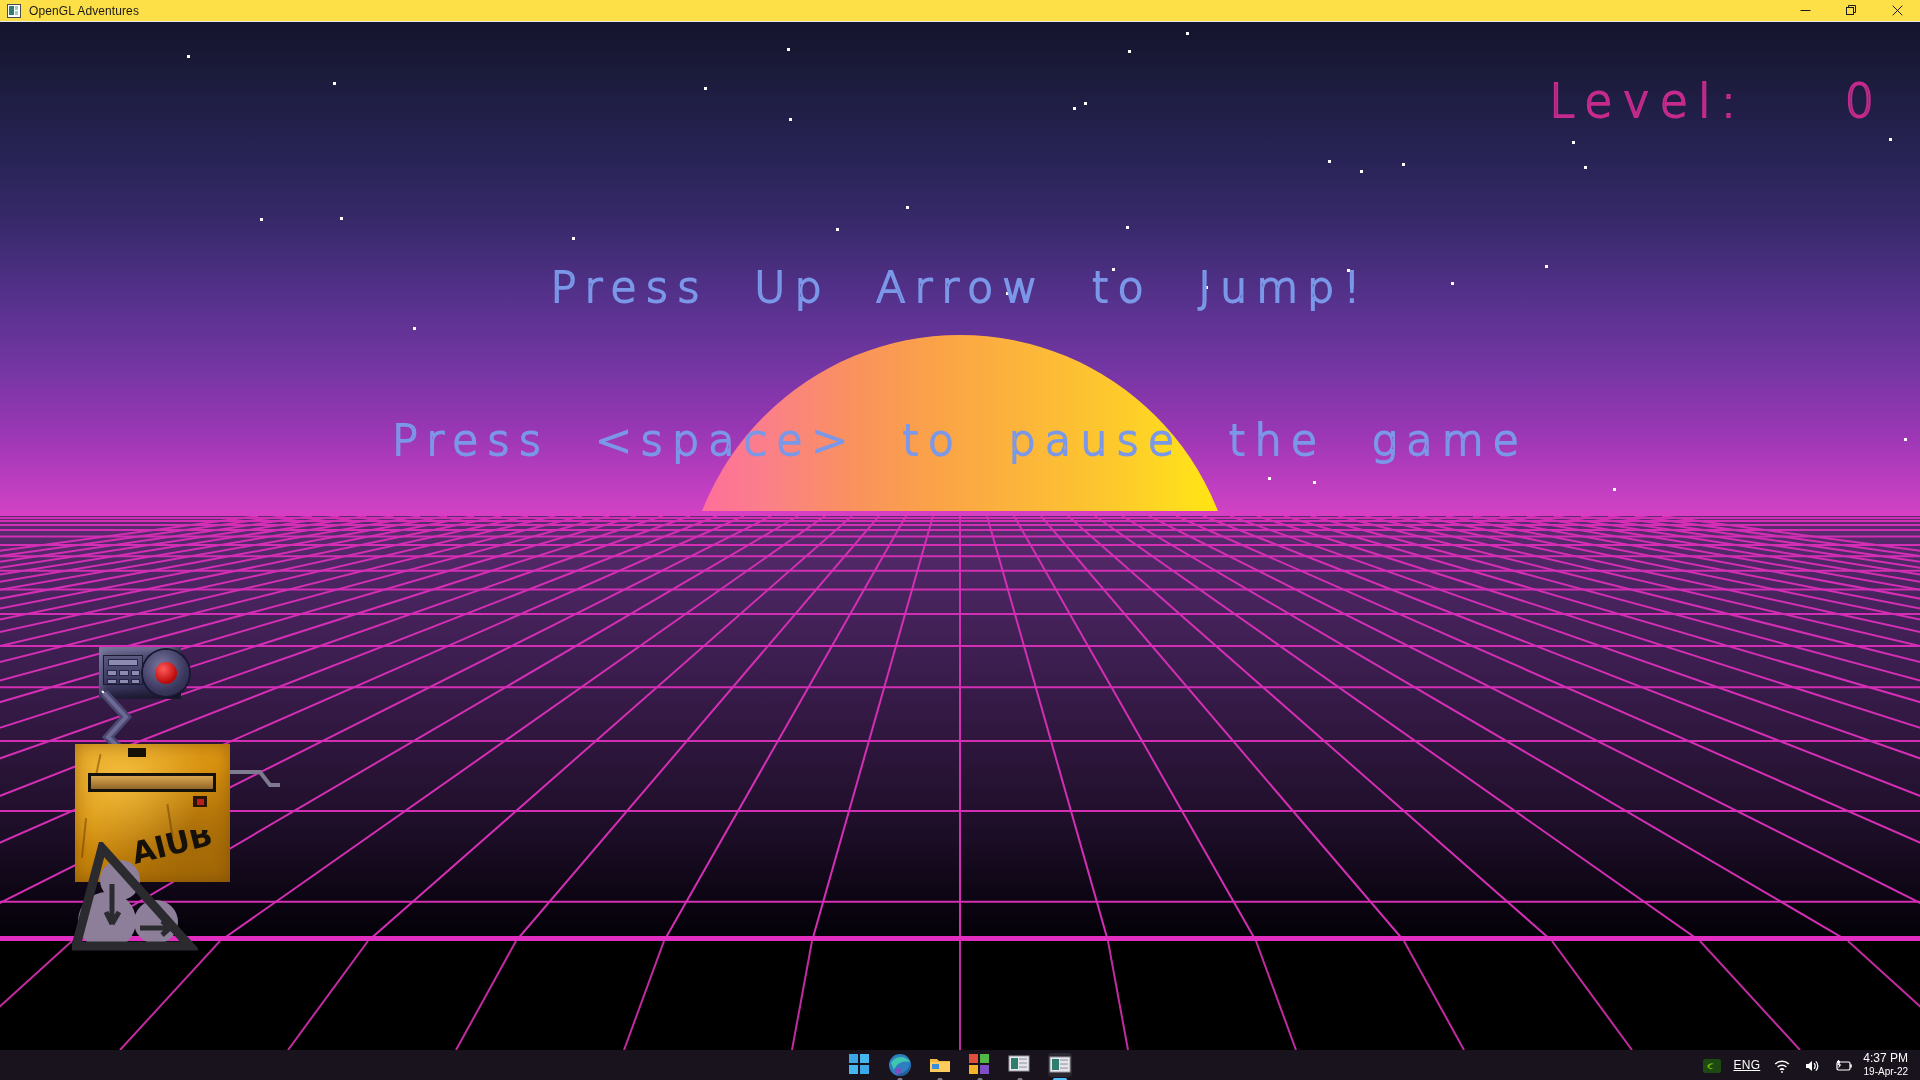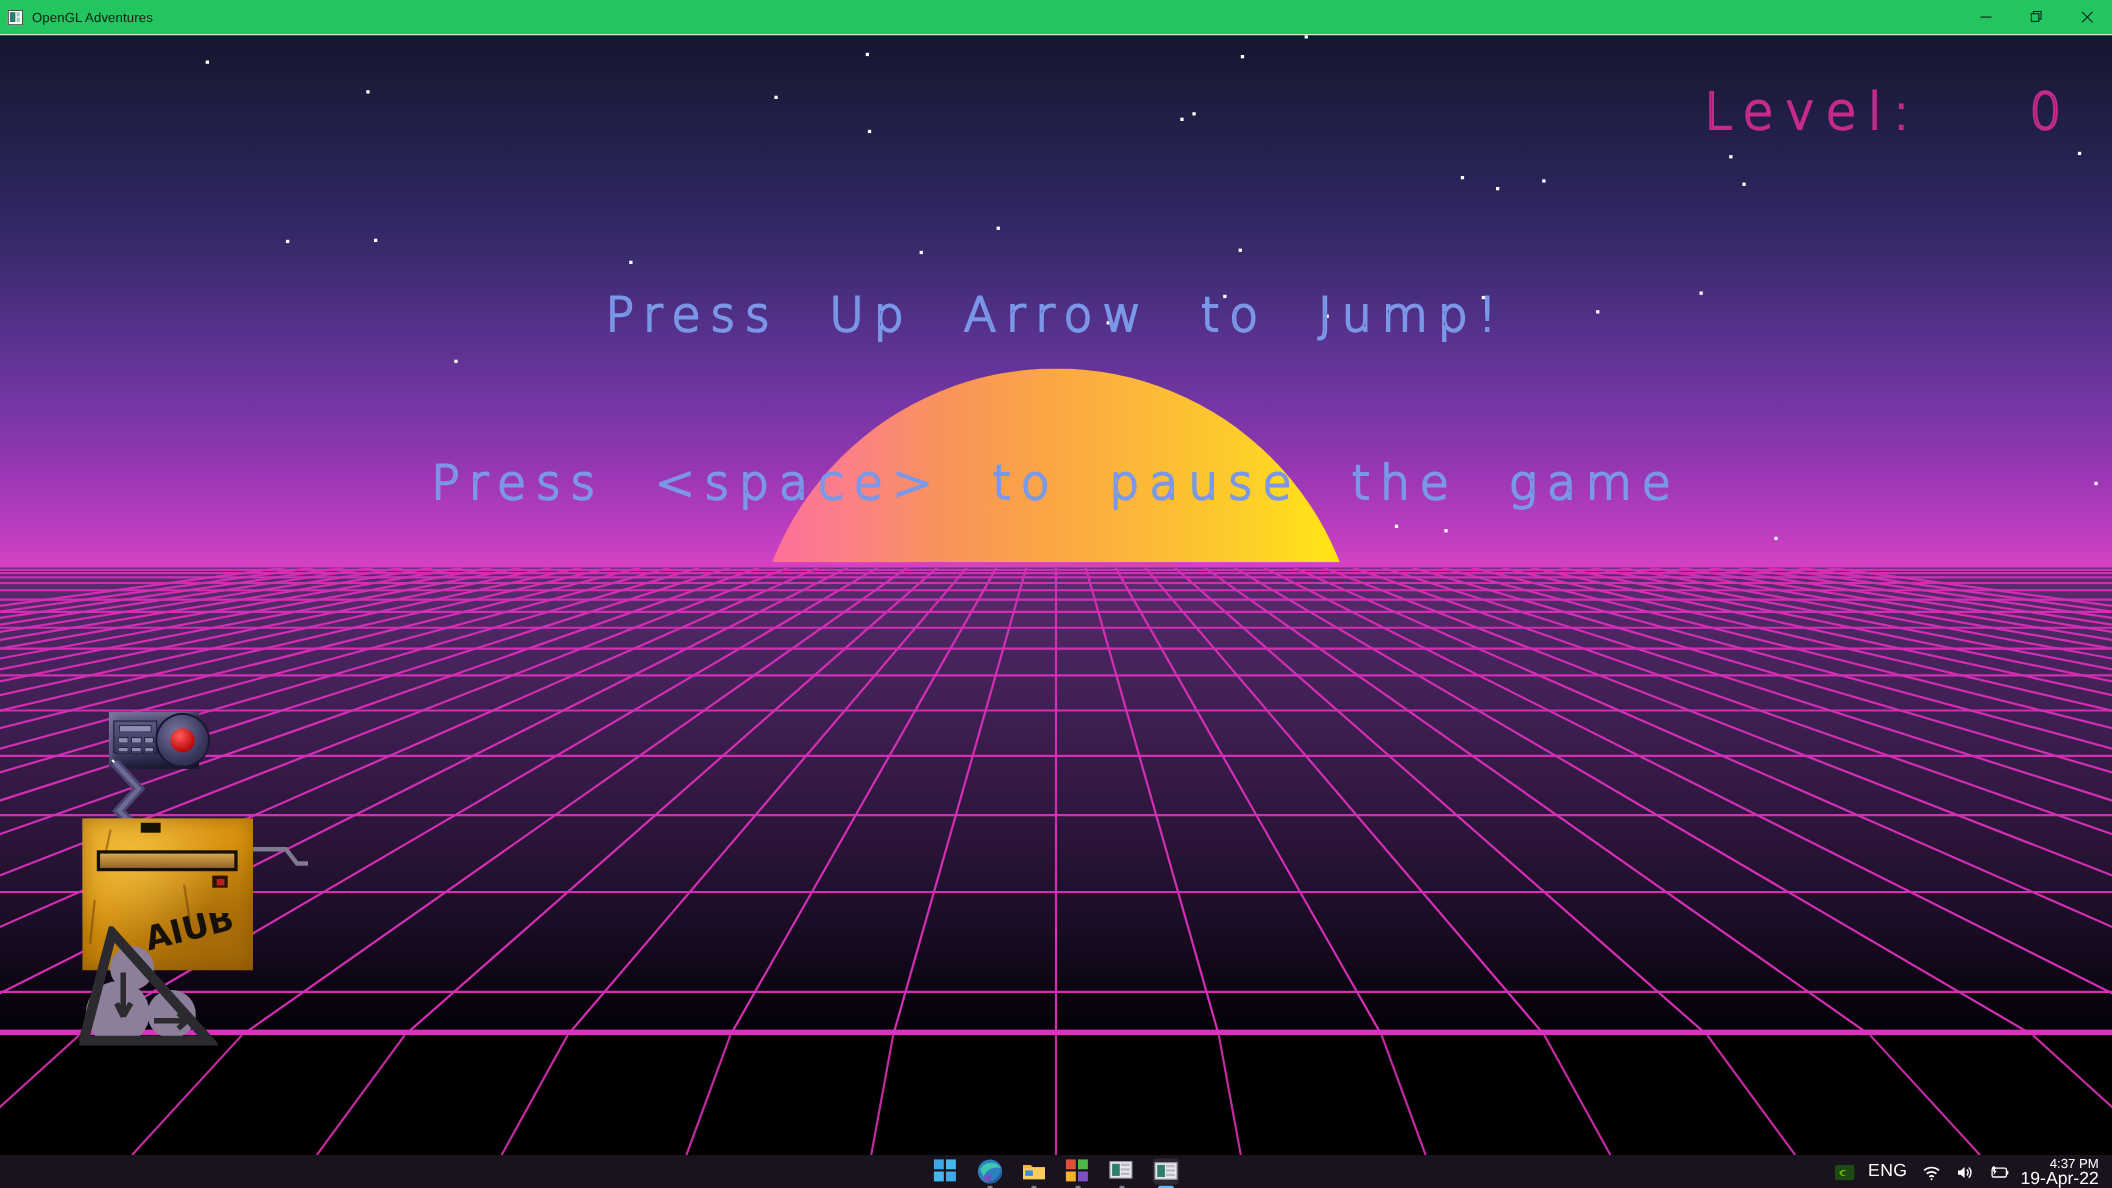--- a/index.html
+++ b/index.html
@@ -1,22 +1,22 @@
 <!DOCTYPE html>
 <html><head>
 <meta charset="utf-8">
 <style>
   * { margin:0; padding:0; box-sizing:border-box; }
   html,body { width:1920px; height:1080px; overflow:hidden; background:#000;
               font-family:"Liberation Sans", sans-serif; }
 
   
   #titlebar{
-    position:absolute; left:0; top:0; width:1920px; height:32px;
-    background:#22c55e; display:flex; align-items:center;
+    position:absolute; left:0; top:0; width:1920px; height:22px;
+    background:#fde047; display:flex; align-items:center;
     border-bottom:1px solid #e6e6e6; z-index:40;
   }
   #app-icon{ width:14px; height:14px; margin-left:7px; position:relative; flex:0 0 auto; }
   #app-icon .frame{ position:absolute; inset:0; border:1px solid #4a4a4a; background:#fff; }
   #app-icon .sq{ position:absolute; left:2px; top:2px; width:5px; height:9px; background:#2f7d6f; }
   #app-icon .b1{ position:absolute; left:8px; top:2px; width:3px; height:4px; background:#9fc9c0; }
   #app-icon .b2{ position:absolute; left:8px; top:7px; width:3px; height:4px; background:#9fc9c0; }
   #app-title{ margin-left:8px; font-size:12px; color:#1a1a1a; letter-spacing:.1px; }
   .wbtn{
     width:46px; height:22px; display:flex; align-items:center; justify-content:center;
@@ -168,23 +168,23 @@
   .tbicon.open::after{
     content:""; position:absolute; left:50%; transform:translateX(-50%);
     bottom:-4px; width:5px; height:3px; border-radius:2px; background:#7a7a8a;
   }
   .tbicon.hl{ background:rgba(255,255,255,.09); border-radius:4px; }
   #tb-right{
     position:absolute; right:6px; display:flex; align-items:center; gap:13px;
     color:#fff; font-size:12px;
   }
   #clock{ text-align:right; line-height:13px; font-size:12px; padding-right:6px; }
-  #clock .d{ font-size:16px; }
+  #clock .d{ font-size:10px; }
   .trayicon{ width:17px; height:17px; position:relative; cursor:default; }
-  #lang{ font-size:16px; letter-spacing:.3px; }
+  #lang{ font-size:12px; letter-spacing:.3px;text-decoration:underline; }
 </style>
 </head>
 <body>
 
 <div id="titlebar">
   <div id="app-icon">
     <div class="frame"></div>
       <div class="sq"></div>
       <div class="b1"></div>
       <div class="b2"></div>

